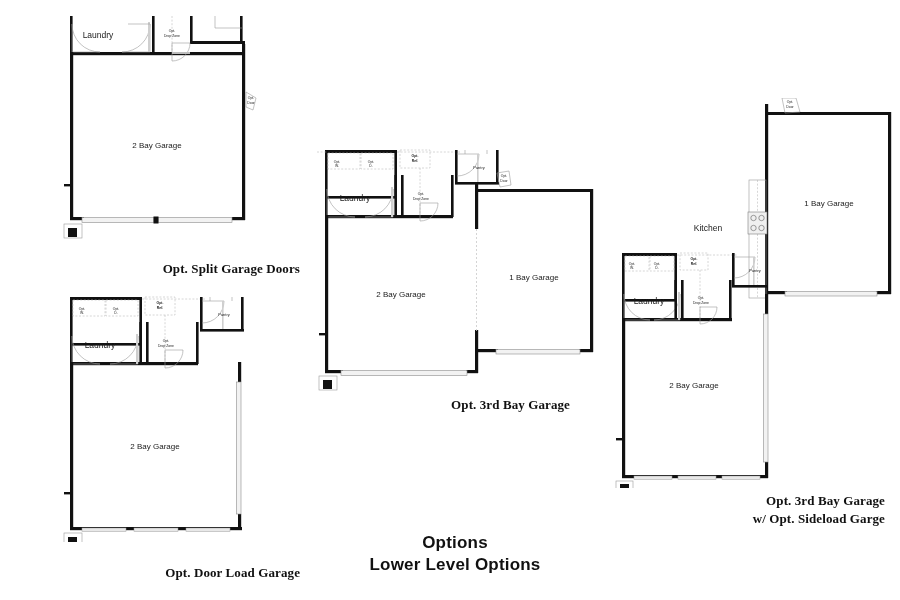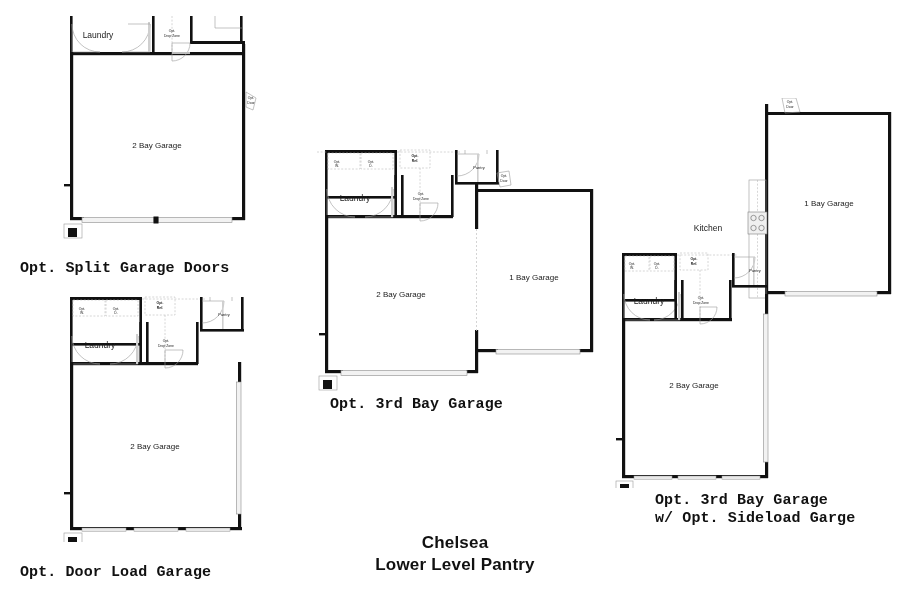--- a/index.html
+++ b/index.html
@@ -17,24 +17,24 @@
     color: #1a1a1a;
   }
   #sheet {
     position: absolute;
     left: 0; top: 0;
     width: 848px;
     height: 600px;
   }
   .plan-caption {
     position: absolute;
-    text-align: left;
-    font-family: Liberation Mono, monospace;
+    text-align: right;
+    font-family: Liberation Serif, serif;
     font-weight: bold;
-    font-size: 15px;
+    font-size: 13px;
     letter-spacing: 0.1px;
     color: #111;
     line-height: 14px;
     white-space: nowrap;
   }
   #sheet-title {
     position: absolute;
     left: 330px;
     top: 532px;
     width: 250px;
@@ -341,17 +341,17 @@
     <rect class="thinline" x="4" y="383" width="17" height="13"></rect>
     <rect class="wall" x="8" y="386" width="9" height="9"></rect>
 
     <text class="rm-lbl" x="82" y="290">2 Bay Garage</text>
   </svg>
 
   <div class="plan-caption" style="left:655px;top:494px;width:230px;">Opt. 3rd Bay Garage</div>
   <div class="plan-caption" style="left:655px;top:512px;width:230px;">w/ Opt. Sideload Garge</div>
 
   <div id="sheet-title">
-    <span class="t1">Chelsea</span>
-    <span class="t2">Lower Level Pantry</span>
+    <span class="t1">Options</span>
+    <span class="t2">Lower Level Options</span>
   </div>
 
 </div>
 
 </body></html>

